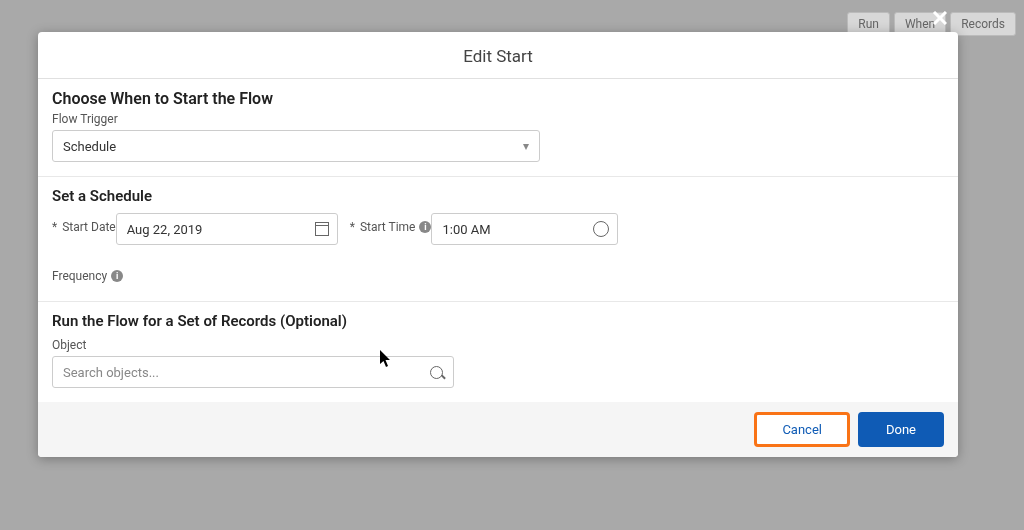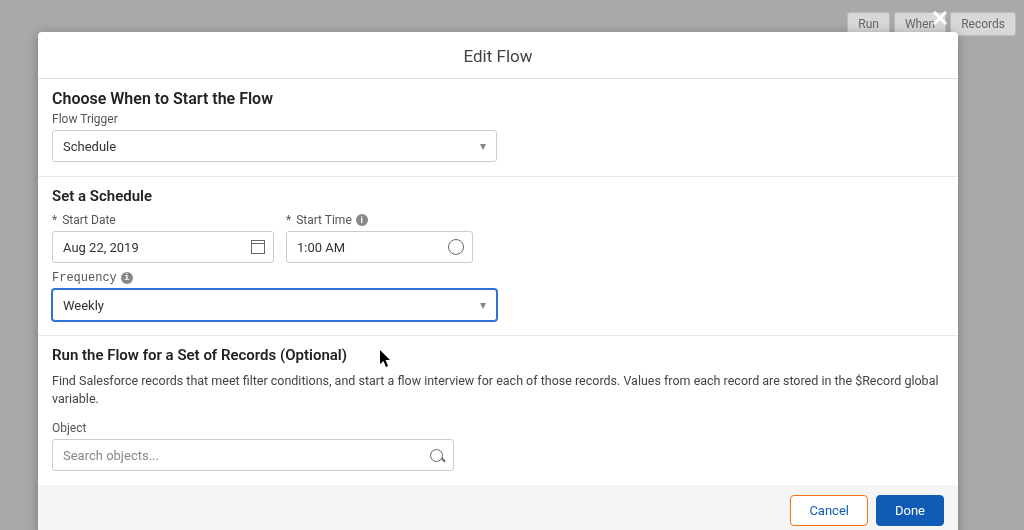--- a/index.html
+++ b/index.html
@@ -105,33 +105,33 @@
       border: 1px solid #ccc;
       border-radius: 3px;
       padding: 6px 28px 6px 10px;
       font-size: 13px;
       color: #333;
       position: relative;
       height: 32px;
       display: flex;
       align-items: center;
     }
-    .select-input { width: 445px; }
+    .select-input { width: 488px; }
     .select-input::after {
       content: "▾";
       position: absolute;
       right: 10px;
       color: #888;
       font-size: 12px;
     }
     .row {
       display: flex;
       gap: 12px;
     }
-    .col { display: flex; flex-direction: column; }
+    .col { display: flex; flex-direction: row; }
     .date-input { width: 222px; }
     .date-input::after {
       content: "";
       position: absolute;
       right: 8px;
       width: 14px;
       height: 14px;
       background:
         linear-gradient(#666,#666) 0 3px/100% 1px no-repeat,
         linear-gradient(#666,#666) 0 0/1px 100% no-repeat,
@@ -194,24 +194,24 @@
     }
     .modal-footer {
       background: #f5f5f5;
       padding: 10px 14px;
       display: flex;
       justify-content: flex-end;
       gap: 8px;
     }
     .btn {
       border-radius: 4px;
-      padding: 7px 18px;
+      padding: 7px 25px;
       font-size: 13px;
       cursor: pointer;
-      border: 1px solid #f97316;
+      border: 3px solid #f97316;
     }
     .btn-cancel {
       background: #fff;
       color: #0f5bb5;
     }
     .btn-done {
       background: #0f5bb5;
       color: #fff;
       border-color: #0f5bb5;
     }
@@ -231,21 +231,21 @@
 
 <div class="background-toolbar">
   <div class="bg-btn">Run</div>
   <div class="bg-btn">When</div>
   <div class="bg-btn">Records</div>
 </div>
 
 <div class="close-icon">✕</div>
 
 <div class="modal">
-  <div class="modal-header">Edit Flow</div>
+  <div class="modal-header">Edit Start</div>
 
   <div class="section">
     <div class="section-title big">Choose When to Start the Flow</div>
     <div class="field-label">Flow Trigger</div>
     <div class="select-input">
       <span>Schedule</span>
     </div>
   </div>
 
   <div class="section">
@@ -260,32 +260,28 @@
       <div class="col">
         <div class="field-label req">
           <span>Start Time</span>
           <span class="info-icon">i</span>
         </div>
         <div class="time-input">
           <span>1:00 AM</span>
         </div>
       </div>
     </div>
-    <div class="field-label" style="margin-top:8px;font-family:Liberation Mono, monospace;">
+    <div class="field-label" style="margin-top:24px;">
       <span>Frequency</span>
       <span class="info-icon">i</span>
     </div>
-    <div class="select-input freq-select">
-      <span>Weekly</span>
-    </div>
   </div>
 
   <div class="section last">
     <div class="section-title">Run the Flow for a Set of Records (Optional)</div>
-    <div class="desc">Find Salesforce records that meet filter conditions, and start a flow interview for each of those records. Values from each record are stored in the $Record global variable.</div>
     <div class="field-label">Object</div>
     <div class="search-input">
       <span>Search objects...</span>
     </div>
   </div>
 
   <div class="modal-footer">
     <div class="btn btn-cancel">Cancel</div>
     <div class="btn btn-done">Done</div>
   </div>

